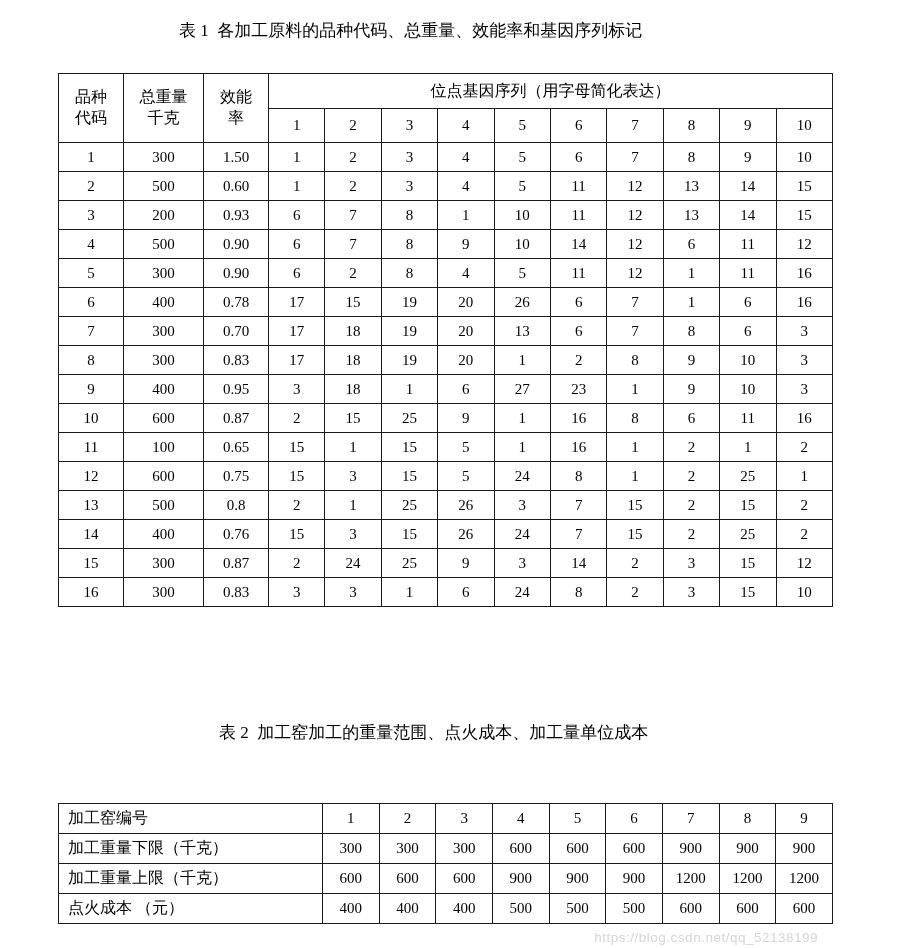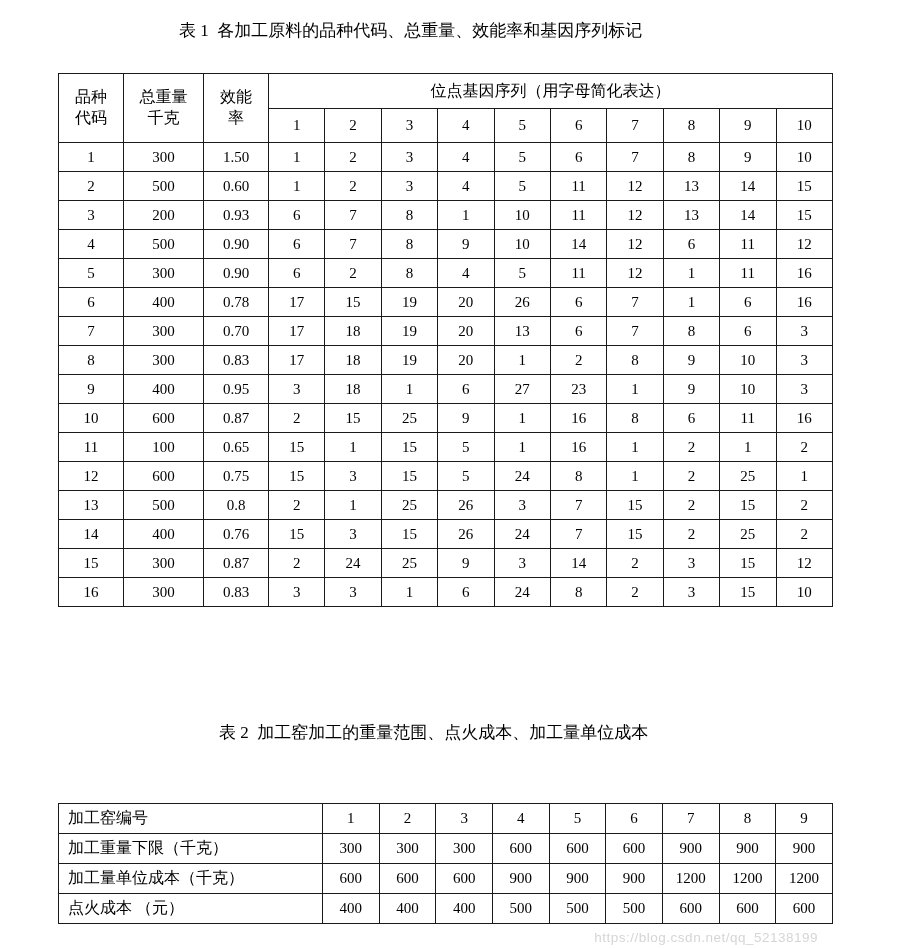--- a/index.html
+++ b/index.html
@@ -380,21 +380,21 @@
           <td>300</td>
           <td>600</td>
           <td>600</td>
           <td>600</td>
           <td>900</td>
           <td>900</td>
           <td>900</td>
         </tr>
 
         <tr>
-          <td class="lbl">加工量单位成本（千克）</td>
+          <td class="lbl">加工重量上限（千克）</td>
           <td>600</td>
           <td>600</td>
           <td>600</td>
           <td>900</td>
           <td>900</td>
           <td>900</td>
           <td>1200</td>
           <td>1200</td>
           <td>1200</td>
         </tr>

